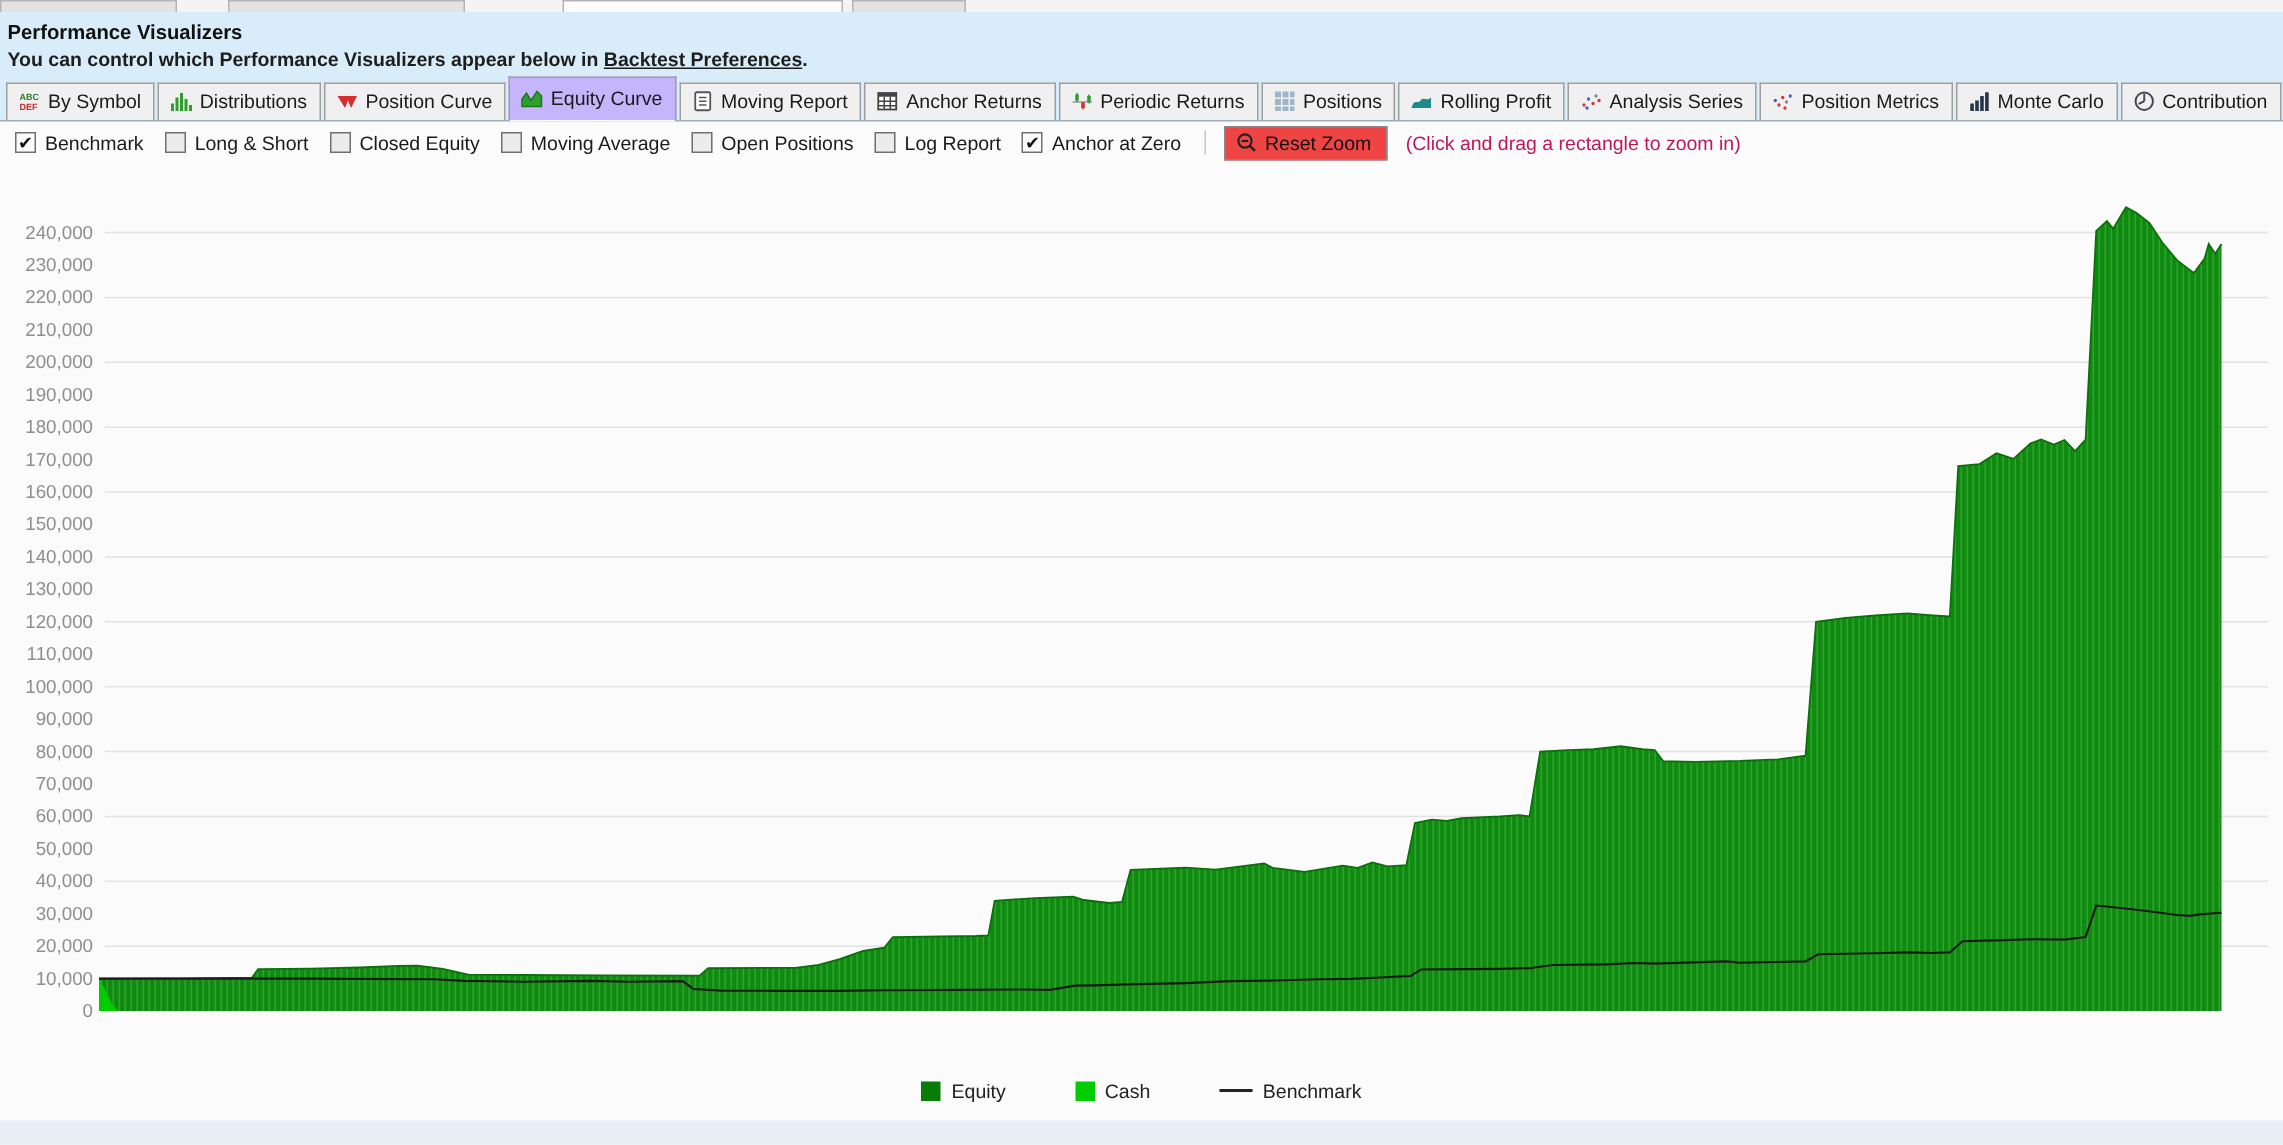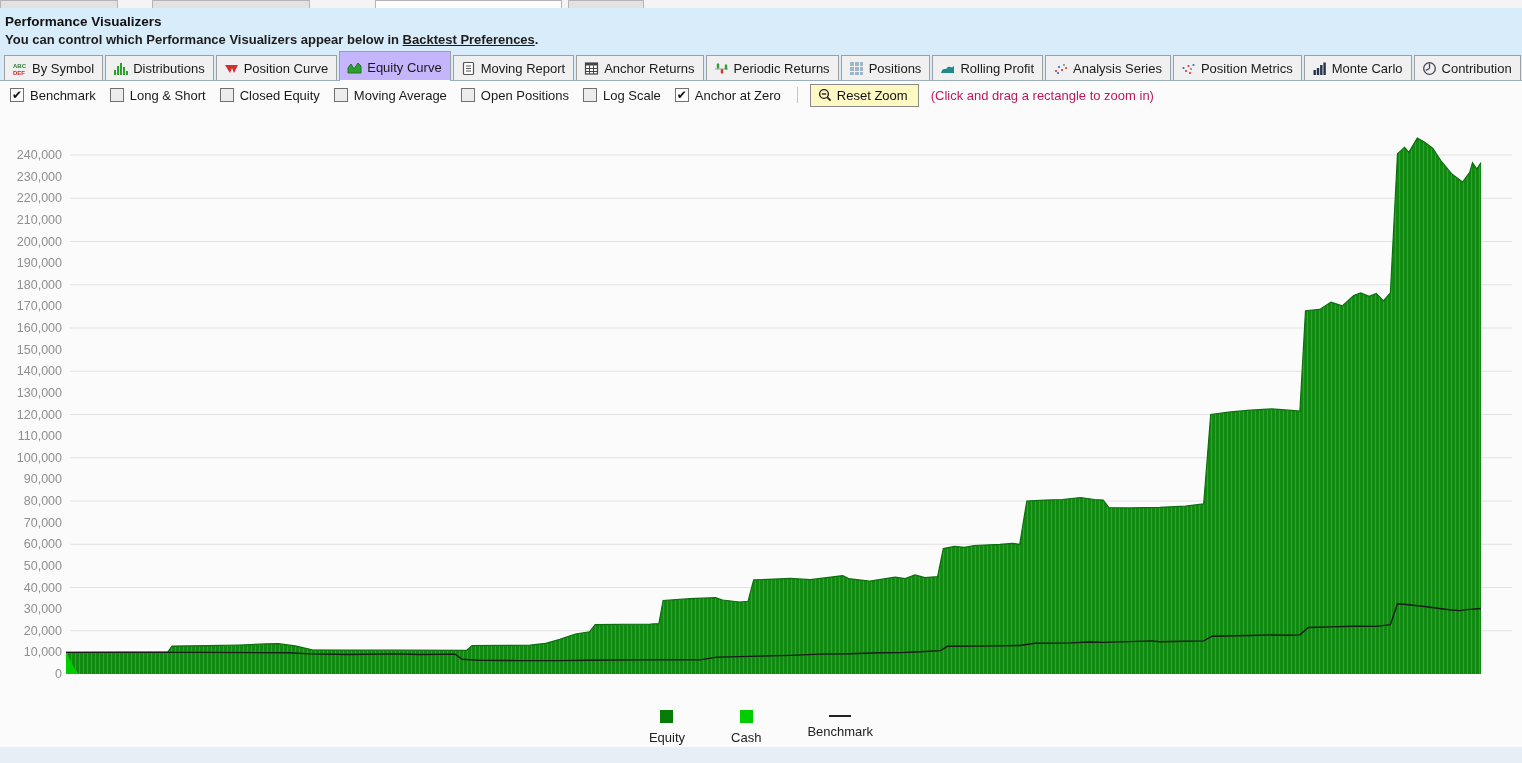--- a/index.html
+++ b/index.html
@@ -14,51 +14,51 @@
 
   
   .header { background:#d9ecf9; padding:5px 0 0 5px; height:42px; }
   .page-title { font-size:13.5px; font-weight:bold; color:#111; line-height:18px; }
   .page-subtitle { font-size:13px; color:#1d1d1d; line-height:18px;font-weight:bold; }
   .page-subtitle .link { text-decoration:underline; cursor:pointer; }
 
   
   .tabbar { background:#d9ecf9; display:flex; align-items:flex-end;
     padding:0 0 0 4px; height:30px; position:relative; z-index:2; }
-  .vtab { display:flex; align-items:center; gap:5px; background:#f0f0f0;
+  .vtab { display:flex; align-items:flex-start; gap:5px; background:#f0f0f0;
     border:1px solid #9f9f9f; border-bottom:none; padding:4px 8px 4px 7px;
     font-size:13px; color:#1a1a1a; margin-right:2px; height:25px; cursor:pointer; white-space:nowrap; }
   .vtab.active { background:#c4b5fd; height:29px; padding-top:6px; position:relative; }
   .vtab.active::after { content:""; position:absolute; left:0; right:0; bottom:-1px; height:1px; background:#fbfbfb; }
   .vtab .ticon { width:15px; height:15px; display:inline-block; flex:0 0 auto; }
   .vtab .ticon svg { width:15px; height:15px; display:block; }
 
   
   .panel { background:#fbfbfb; border-top:1px solid #9aaebe; height:667px; position:relative; }
 
   
   .toolbar { display:flex; align-items:center; height:28px; padding-left:10px; font-size:13px; color:#1a1a1a; }
   .chk { display:flex; align-items:center; gap:6px; margin-right:14px; cursor:pointer; }
   .chk .box { width:14px; height:14px; border:1px solid #707070; background:#fdfdfd;
     display:inline-flex; align-items:center; justify-content:center;
     font-size:12px; line-height:12px; color:#111; }
   .tb-sep { width:1px; height:16px; background:#c7c7c7; margin:0 12px 0 2px; }
   .reset-zoom { display:flex; align-items:center; gap:5px; border:1px solid #8a8a8a;
-    background:#fef9c3; padding:3px 10px 3px 7px; font-size:13px; color:#111; cursor:pointer;text-align:center; }
+    background:#ef4444; padding:3px 10px 3px 7px; font-size:13px; color:#111; cursor:pointer;text-align:center; }
   .reset-zoom svg { width:14px; height:14px; display:block; }
   .tb-hint { margin-left:12px; font-size:13px; color:#be185d; }
 
   
   .chart-wrap { position:relative; height:600px; }
   .chart-wrap svg.main { position:absolute; left:0; top:0; }
 
   
   .legend { display:flex; justify-content:center; align-items:center; gap:46px;
     height:36px; font-size:13px; color:#222; }
-  .legend .item { display:flex; align-items:center; gap:7px;flex-direction:column; }
+  .legend .item { display:flex; align-items:center; gap:7px; }
   .legend .sw { width:13px; height:13px; display:inline-block; }
   .legend .ln { width:22px; height:2px; display:inline-block; }
 </style>
 </head>
 <body>
 
 <div class="top-strip">
   <div class="tab-stub" style="left:0;width:118px;"></div>
   <div class="tab-stub" style="left:152px;width:158px;"></div>
   <div class="tab-stub active" style="left:375px;width:187px;"></div>
@@ -249,21 +249,21 @@
         <span class="chk">
           <span class="box" style="background: rgb(236, 236, 236);"></span>
           <span>Moving Average</span>
         </span>
         <span class="chk">
           <span class="box" style="background: rgb(236, 236, 236);"></span>
           <span>Open Positions</span>
         </span>
         <span class="chk">
           <span class="box" style="background: rgb(236, 236, 236);"></span>
-          <span>Log Scale</span>
+          <span>Log Report</span>
         </span>
         <span class="chk">
           <span class="box">✔</span>
           <span>Anchor at Zero</span>
         </span>
       </span>
     <span class="tb-sep"></span>
     <button class="reset-zoom">
       <span>
         <svg viewBox="0 0 14 14">

